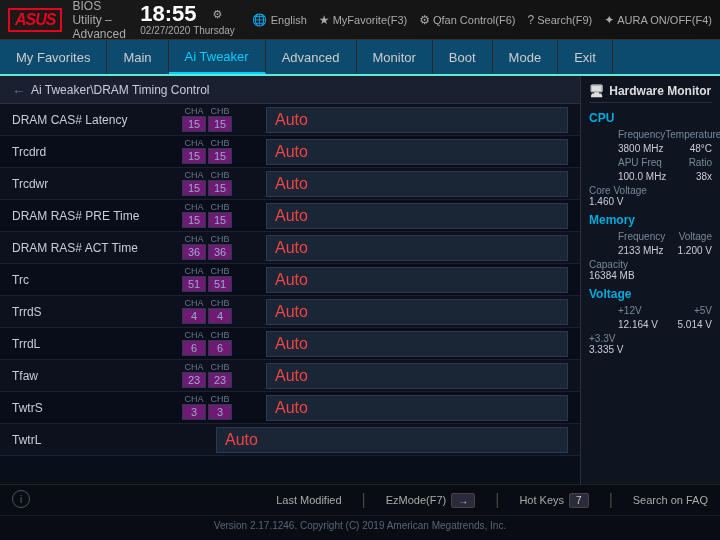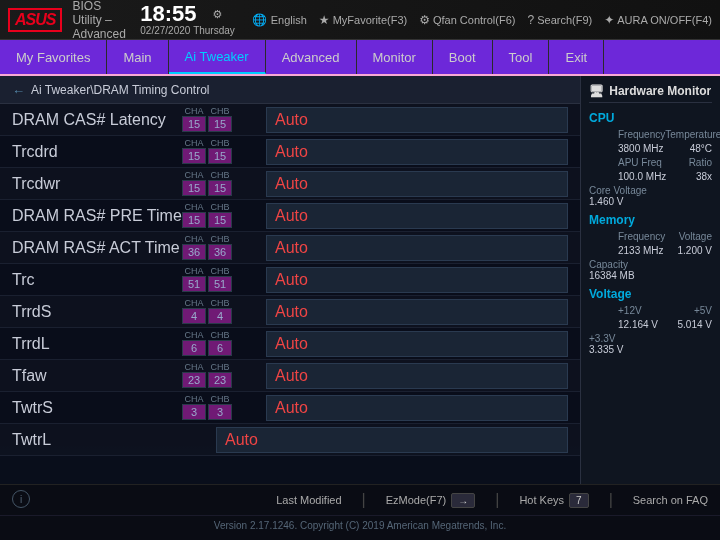--- a/index.html
+++ b/index.html
@@ -77,24 +77,24 @@
       align-items: center;
       gap: 3px;
     }
     .icon-sym {
       font-size: 12px;
     }
 
     
     .navbar {
       display: flex;
-      background: #6d28d9;
+      background: #0c4a6e;
       height: 36px;
       align-items: stretch;
-      border-bottom: 2px solid #f9a8d4;
+      border-bottom: 2px solid #5eead4;
       position: relative;
       z-index: 10;
     }
     .nav-item {
       padding: 0 16px;
       display: flex;
       align-items: center;
       font-size: 13px;
       color: #ccc;
       cursor: pointer;
@@ -143,21 +143,21 @@
     .timing-row {
       display: flex;
       align-items: center;
       padding: 4px 12px;
       border-bottom: 1px solid #1a2030;
       height: 32px;
     }
     .timing-row:nth-child(odd) { background: rgba(255,255,255,0.02); }
     .row-label {
       width: 170px;
-      font-size: 16px;
+      font-size: 12px;
       color: #c8ccd8;
     }
     .row-channels {
       display: flex;
       gap: 2px;
       margin-right: 10px;
     }
     .channel-box {
       display: flex;
       flex-direction: column;
@@ -331,21 +331,21 @@
   </div>
 </div>
 
 <div class="navbar">
   <div class="nav-item">My Favorites</div>
   <div class="nav-item">Main</div>
   <div class="nav-item active">Ai Tweaker</div>
   <div class="nav-item">Advanced</div>
   <div class="nav-item">Monitor</div>
   <div class="nav-item">Boot</div>
-  <div class="nav-item">Tool</div>
+  <div class="nav-item">Mode</div>
   <div class="nav-item">Exit</div>
 </div>
 
 <div class="main-layout">
 
   <div class="content-area">
 
     <div class="breadcrumb">
       <span class="breadcrumb-arrow">←</span>
       <span>Ai Tweaker\DRAM Timing Control</span>

